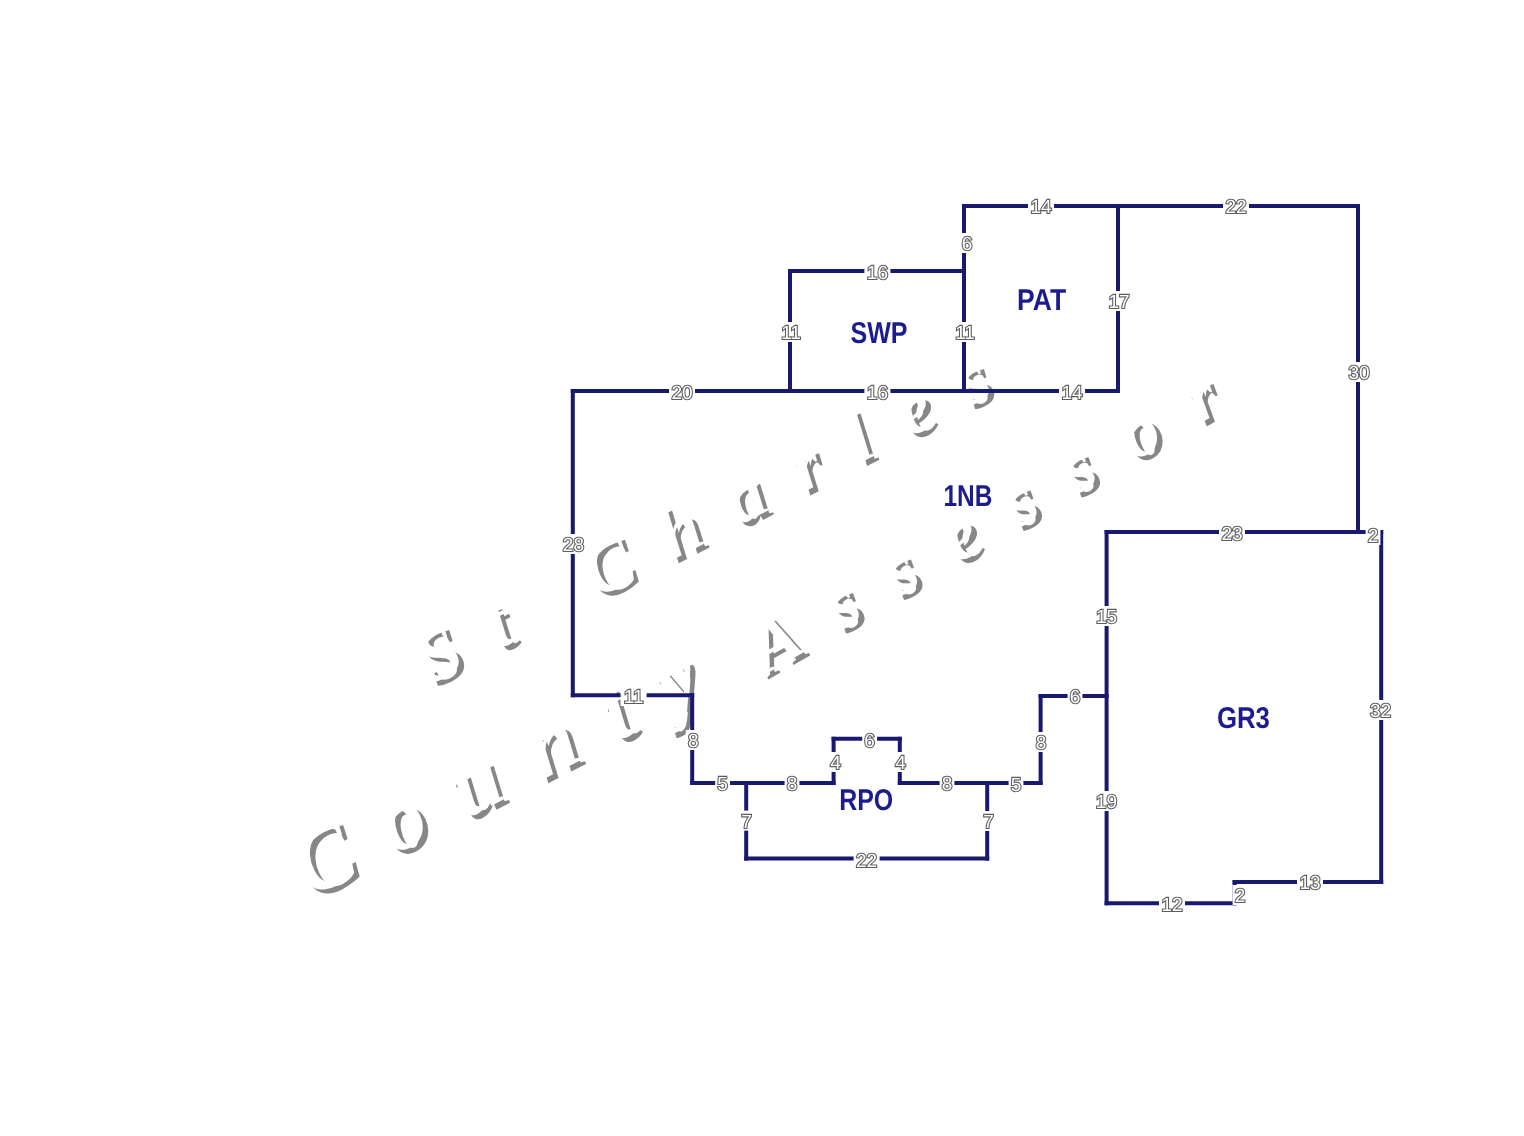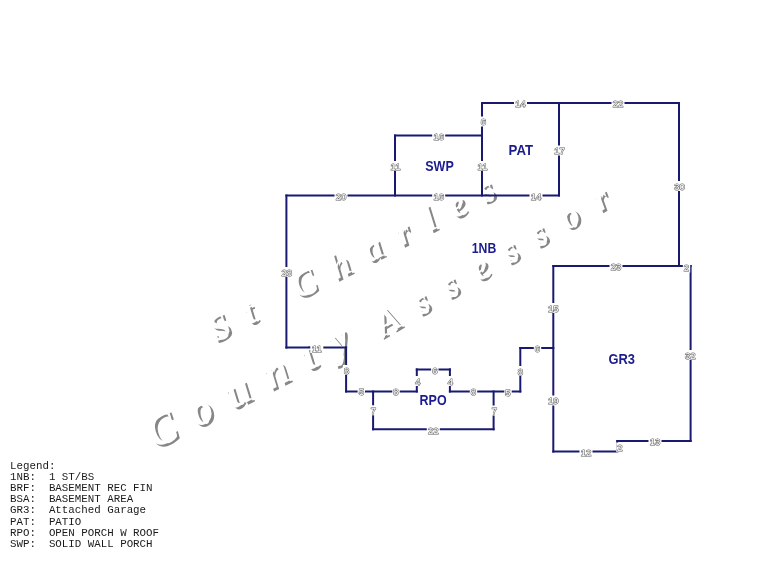--- a/index.html
+++ b/index.html
@@ -250,21 +250,13 @@
 
 <text x="520.8" y="154.9" text-anchor="middle" textLength="24.5" lengthAdjust="spacingAndGlyphs" font-family="Liberation Sans, sans-serif" font-size="15" font-weight="bold" fill="#1c1c8f">PAT</text>
 
 <text x="484" y="252.8" text-anchor="middle" textLength="24.5" lengthAdjust="spacingAndGlyphs" font-family="Liberation Sans, sans-serif" font-size="15" font-weight="bold" fill="#1c1c8f">1NB</text>
 
 <text x="621.7" y="364.0" text-anchor="middle" textLength="26.5" lengthAdjust="spacingAndGlyphs" font-family="Liberation Sans, sans-serif" font-size="15" font-weight="bold" fill="#1c1c8f">GR3</text>
 
 <text x="433.1" y="405.2" text-anchor="middle" textLength="27" lengthAdjust="spacingAndGlyphs" font-family="Liberation Sans, sans-serif" font-size="15" font-weight="bold" fill="#1c1c8f">RPO</text>
 </svg>
 
-<div style="position:absolute;left:10px;top:460.5px;font-family:'Liberation Mono',monospace;font-size:10.8px;line-height:11.2px;color:#1a1a1a;white-space:pre;">Legend:
-1NB:  1 ST/BS
-BRF:  BASEMENT REC FIN
-BSA:  BASEMENT AREA
-GR3:  Attached Garage
-PAT:  PATIO
-RPO:  OPEN PORCH W ROOF
-SWP:  SOLID WALL PORCH</div>
 </div>
 
 </body></html>

